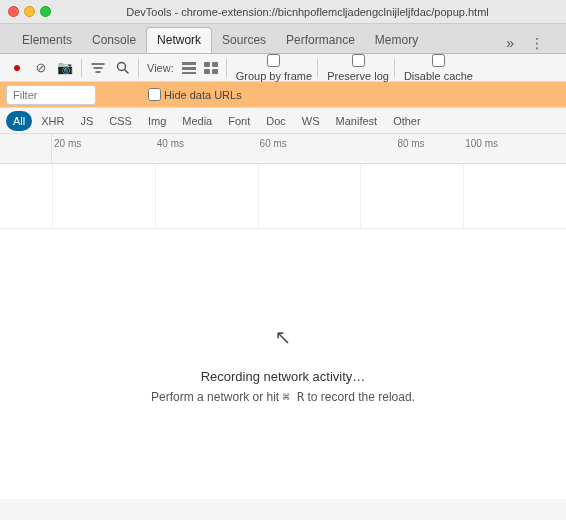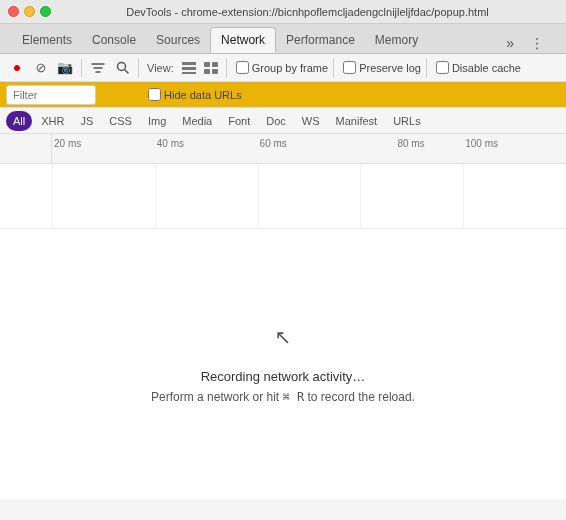--- a/index.html
+++ b/index.html
@@ -139,38 +139,39 @@
       justify-content: center;
       border-radius: 2px;
       color: #555;
       font-size: 12px;
     }
     .toolbar-checkbox-group {
       display: flex;
       align-items: center;
       gap: 3px;
       margin-left: 4px;
+      flex-direction: column;
     }
     .toolbar-checkbox-group label {
       font-size: 11px;
       color: #444;
       display: flex;
       align-items: center;
       gap: 2px;
       cursor: pointer;
       white-space: nowrap;
     }
     .toolbar-checkbox-group input[type="checkbox"] {
       margin: 0;
       cursor: pointer;
     }
 
     
     .filter-bar {
-      background: #eab308;
+      background: #fdba74;
       border-bottom: 1px solid #ddd;
       height: 26px;
       display: flex;
       align-items: center;
       padding: 0 6px;
       gap: 6px;
     }
     .filter-input {
       height: 20px;
       width: 90px;
@@ -207,21 +208,21 @@
       padding: 0 7px;
       border: none;
       background: none;
       font-size: 11px;
       color: #555;
       cursor: pointer;
       border-radius: 3px;
       white-space: nowrap;
     }
     .type-btn.active {
-      background: #4c1d95;
+      background: #0369a1;
       color: white;
       border-radius: 10px;
     }
 
     
     .timeline-header {
       background: #f5f5f5;
       border-bottom: 1px solid #ddd;
       height: 30px;
       display: flex;
@@ -325,25 +326,25 @@
   <span class="title-text">DevTools - chrome-extension://bicnhpoflemcljadengclnijleljfdac/popup.html</span>
 </div>
 
 <div class="main-tabs">
   <div class="main-tab">
     <span>Elements</span>
   </div>
   <div class="main-tab">
     <span>Console</span>
   </div>
+  <div class="main-tab active">
+    <span>Network</span>
+  </div>
   <div class="main-tab">
     <span>Sources</span>
-  </div>
-  <div class="main-tab active">
-    <span>Network</span>
   </div>
   <div class="main-tab">
     <span>Performance</span>
   </div>
   <div class="main-tab">
     <span>Memory</span>
   </div>
   <div class="tab-icons">
     <span class="tab-more-btn">»</span>
     <span class="tab-settings-btn">⋮</span>
@@ -412,21 +413,21 @@
   <button class="type-btn active">All</button>
   <button class="type-btn">XHR</button>
   <button class="type-btn">JS</button>
   <button class="type-btn">CSS</button>
   <button class="type-btn">Img</button>
   <button class="type-btn">Media</button>
   <button class="type-btn">Font</button>
   <button class="type-btn">Doc</button>
   <button class="type-btn">WS</button>
   <button class="type-btn">Manifest</button>
-  <button class="type-btn">URLs</button>
+  <button class="type-btn">Other</button>
 </div>
 
 <div class="timeline-header">
   <div class="timeline-label-col"></div>
   <div class="timeline-axis" id="timeline-axis">
   <div class="timeline-tick" style="left: 0%;">
         <span class="timeline-tick-label">20 ms</span>
       </div>
       <div class="timeline-tick" style="left: 20%;">
         <span class="timeline-tick-label">40 ms</span>

